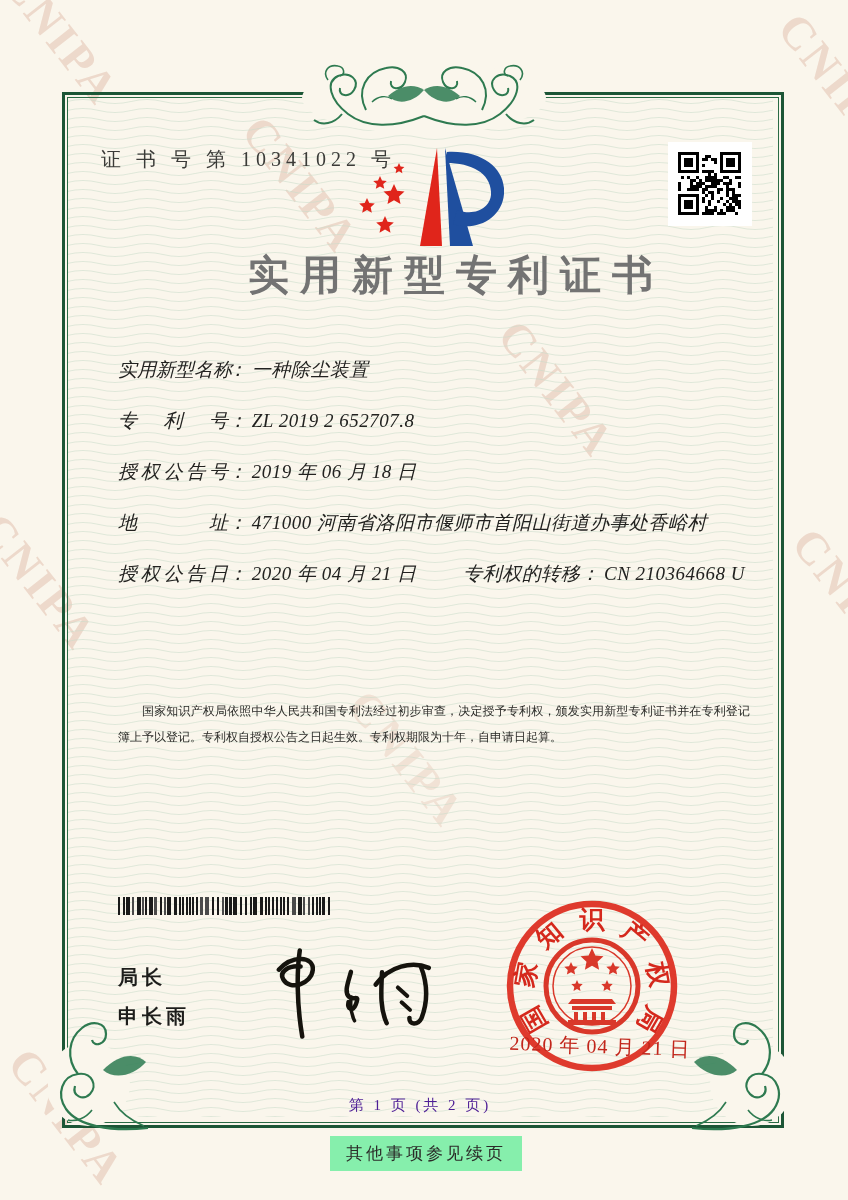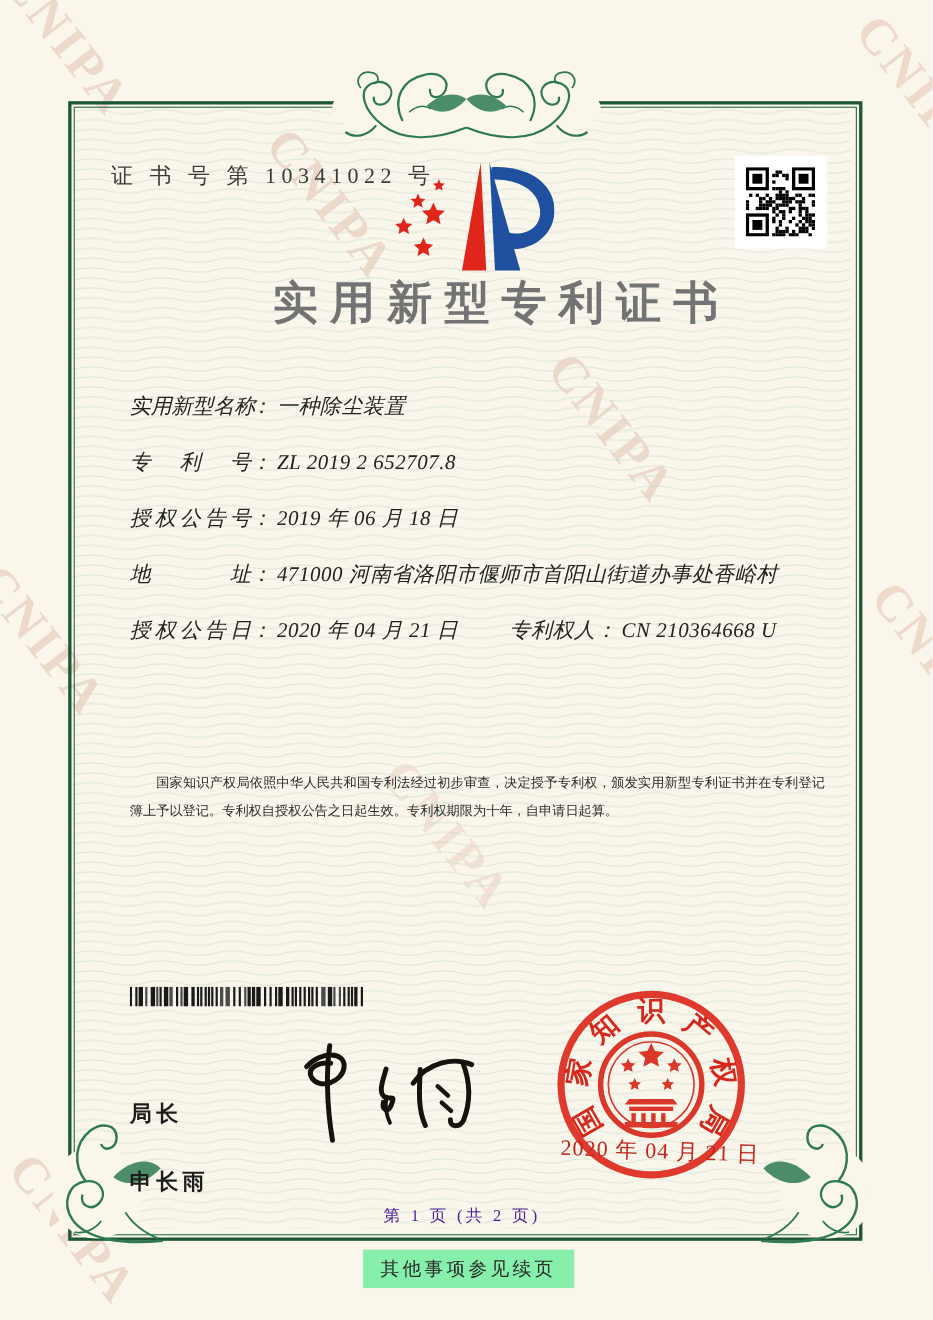--- a/index.html
+++ b/index.html
@@ -40,21 +40,21 @@
   #bodytext{position:absolute;left:118px;top:698px;width:632px;font-size:12px;
             line-height:26px;color:#2b2b28;text-align:justify;}
   #bodytext p{margin:0;text-indent:2em;}
 
   
   #barcode{position:absolute;left:118px;top:897px;width:220px;height:18px;}
 
   
   #signer{position:absolute;left:118px;top:964px;font-family:"Liberation Sans","DejaVu Sans",sans-serif;
           font-size:20px;font-weight:600;color:#1d1d1b;letter-spacing:4px;}
-  #signer div{margin-bottom:12px;margin-top:35px;}
+  #signer div{margin-bottom:12px;}
   #signature{position:absolute;left:250px;top:942px;}
 
   
   #seal{position:absolute;left:492px;top:886px;width:200px;height:200px;}
   #seal-chars{position:absolute;inset:0;}
   #seal-chars span{position:absolute;left:50%;top:50%;font-size:25px;font-weight:700;
                    color:#d5281c;font-family:"Liberation Serif",serif;}
   #seal-date{position:absolute;left:500px;top:1033px;width:200px;text-align:center;
              font-size:20px;color:#c2261b;letter-spacing:1px;transform:rotate(2deg);}
 
@@ -297,21 +297,21 @@
       <span class="lbl">授权公告号</span><span class="colon">：</span>
       <span class="val">2019 年 06 月 18 日</span>
     </div>
     <div class="frow">
       <span class="lbl">地址</span><span class="colon">：</span>
       <span class="val">471000 河南省洛阳市偃师市首阳山街道办事处香峪村</span>
     </div>
     <div class="frow">
       <span class="lbl">授权公告日</span><span class="colon">：</span>
       <span class="val">2020 年 04 月 21 日</span>
-      <span class="val grant2">专利权人</span><span class="colon">：</span>
+      <span class="val grant2">专利权的转移</span><span class="colon">：</span>
       <span class="val">CN 210364668 U</span>
     </div>
   </div>
 
   <div id="bodytext">
     <p>国家知识产权局依照中华人民共和国专利法经过初步审查，决定授予专利权，颁发实用新型专利证书并在专利登记簿上予以登记。专利权自授权公告之日起生效。专利权期限为十年，自申请日起算。</p>
   </div>
 
   <svg id="barcode" xmlns="http://www.w3.org/2000/svg">
       <rect x="0" y="0" width="2" height="18" fill="#1a1a1a"></rect>

